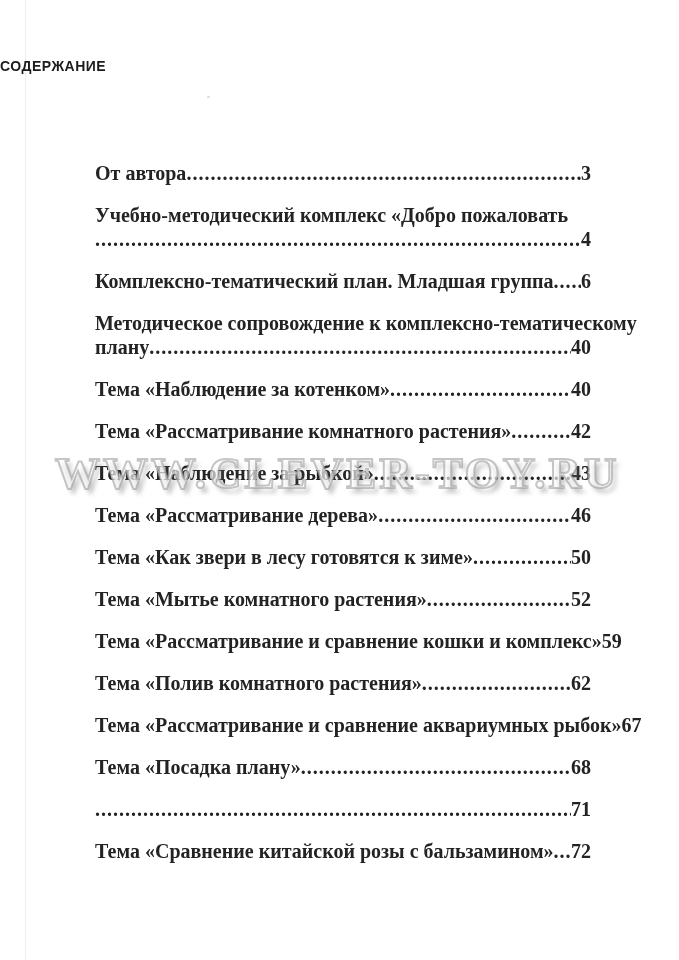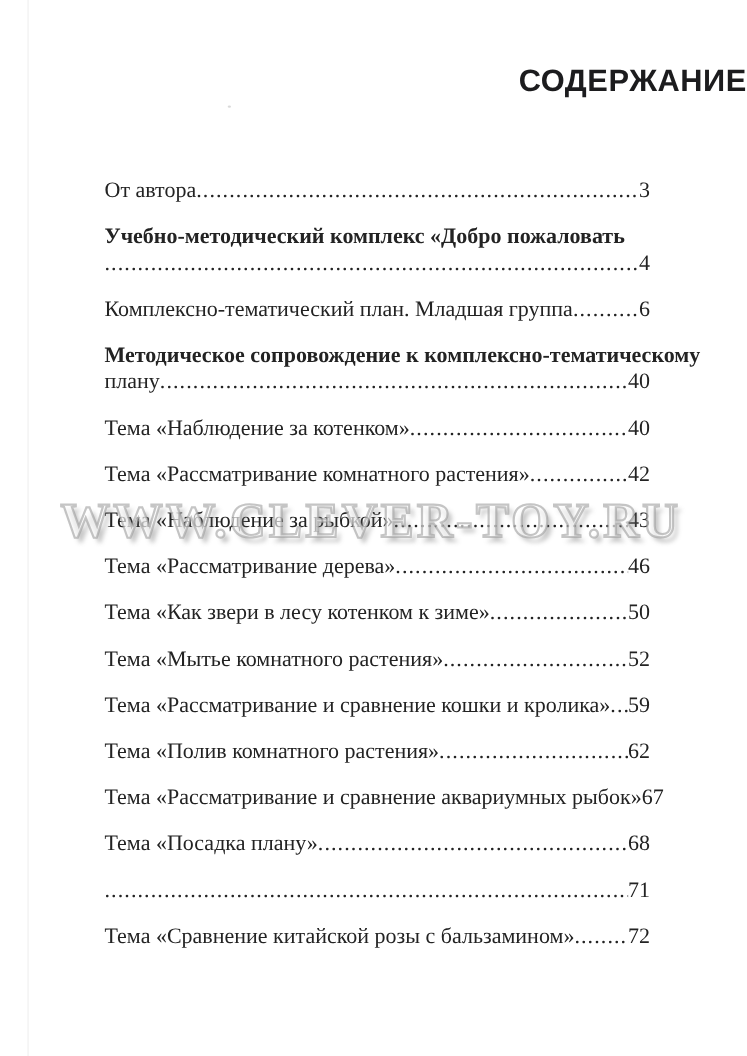--- a/index.html
+++ b/index.html
@@ -37,24 +37,24 @@
     width: 3px;
     height: 2px;
     background: #d9d9d9;
     border-radius: 50%;
   }
   .doc-title {
     position: absolute;
     top: 58px;
     left: 0;
     right: 0;
-    text-align: right;
+    text-align: left;
     font-family: "Liberation Sans", "DejaVu Sans", sans-serif;
     font-weight: bold;
-    font-size: 28px;
+    font-size: 14px;
     letter-spacing: 0.5px;
     color: #1c1c1e;
   }
   .toc {
     position: absolute;
     left: 95px;
     top: 161px;
     width: 496px;
     font-size: 20px;
     line-height: 24px;
@@ -62,20 +62,21 @@
   .toc-entry {
     margin-bottom: 18px;
   }
   .toc-line1 {
     white-space: nowrap;
     font-weight: bold;
   }
   .toc-row {
     display: flex;
     align-items: baseline;
+    font-weight: bold;
   }
   .toc-text {
     white-space: nowrap;
   }
   .dots {
     flex: 1 1 auto;
     min-width: 0;
     overflow: hidden;
     white-space: nowrap;
   }
@@ -174,37 +175,37 @@
     <div class="toc-entry">
       <div class="toc-row">
         <span class="toc-text">Тема «Рассматривание дерева»</span>
         <span class="dots"></span>
         <span class="toc-page">46</span>
       </div>
     </div>
 
     <div class="toc-entry">
       <div class="toc-row">
-        <span class="toc-text">Тема «Как звери в лесу котенком к зиме»</span>
+        <span class="toc-text">Тема «Как звери в лесу готовятся к зиме»</span>
         <span class="dots"></span>
         <span class="toc-page">50</span>
       </div>
     </div>
 
     <div class="toc-entry">
       <div class="toc-row">
         <span class="toc-text">Тема «Мытье комнатного растения»</span>
         <span class="dots"></span>
         <span class="toc-page">52</span>
       </div>
     </div>
 
     <div class="toc-entry">
       <div class="toc-row">
-        <span class="toc-text">Тема «Рассматривание и сравнение кошки и кролика»</span>
+        <span class="toc-text">Тема «Рассматривание и сравнение кошки и комплекс»</span>
         <span class="dots"></span>
         <span class="toc-page">59</span>
       </div>
     </div>
 
     <div class="toc-entry">
       <div class="toc-row">
         <span class="toc-text">Тема «Полив комнатного растения»</span>
         <span class="dots"></span>
         <span class="toc-page">62</span>

